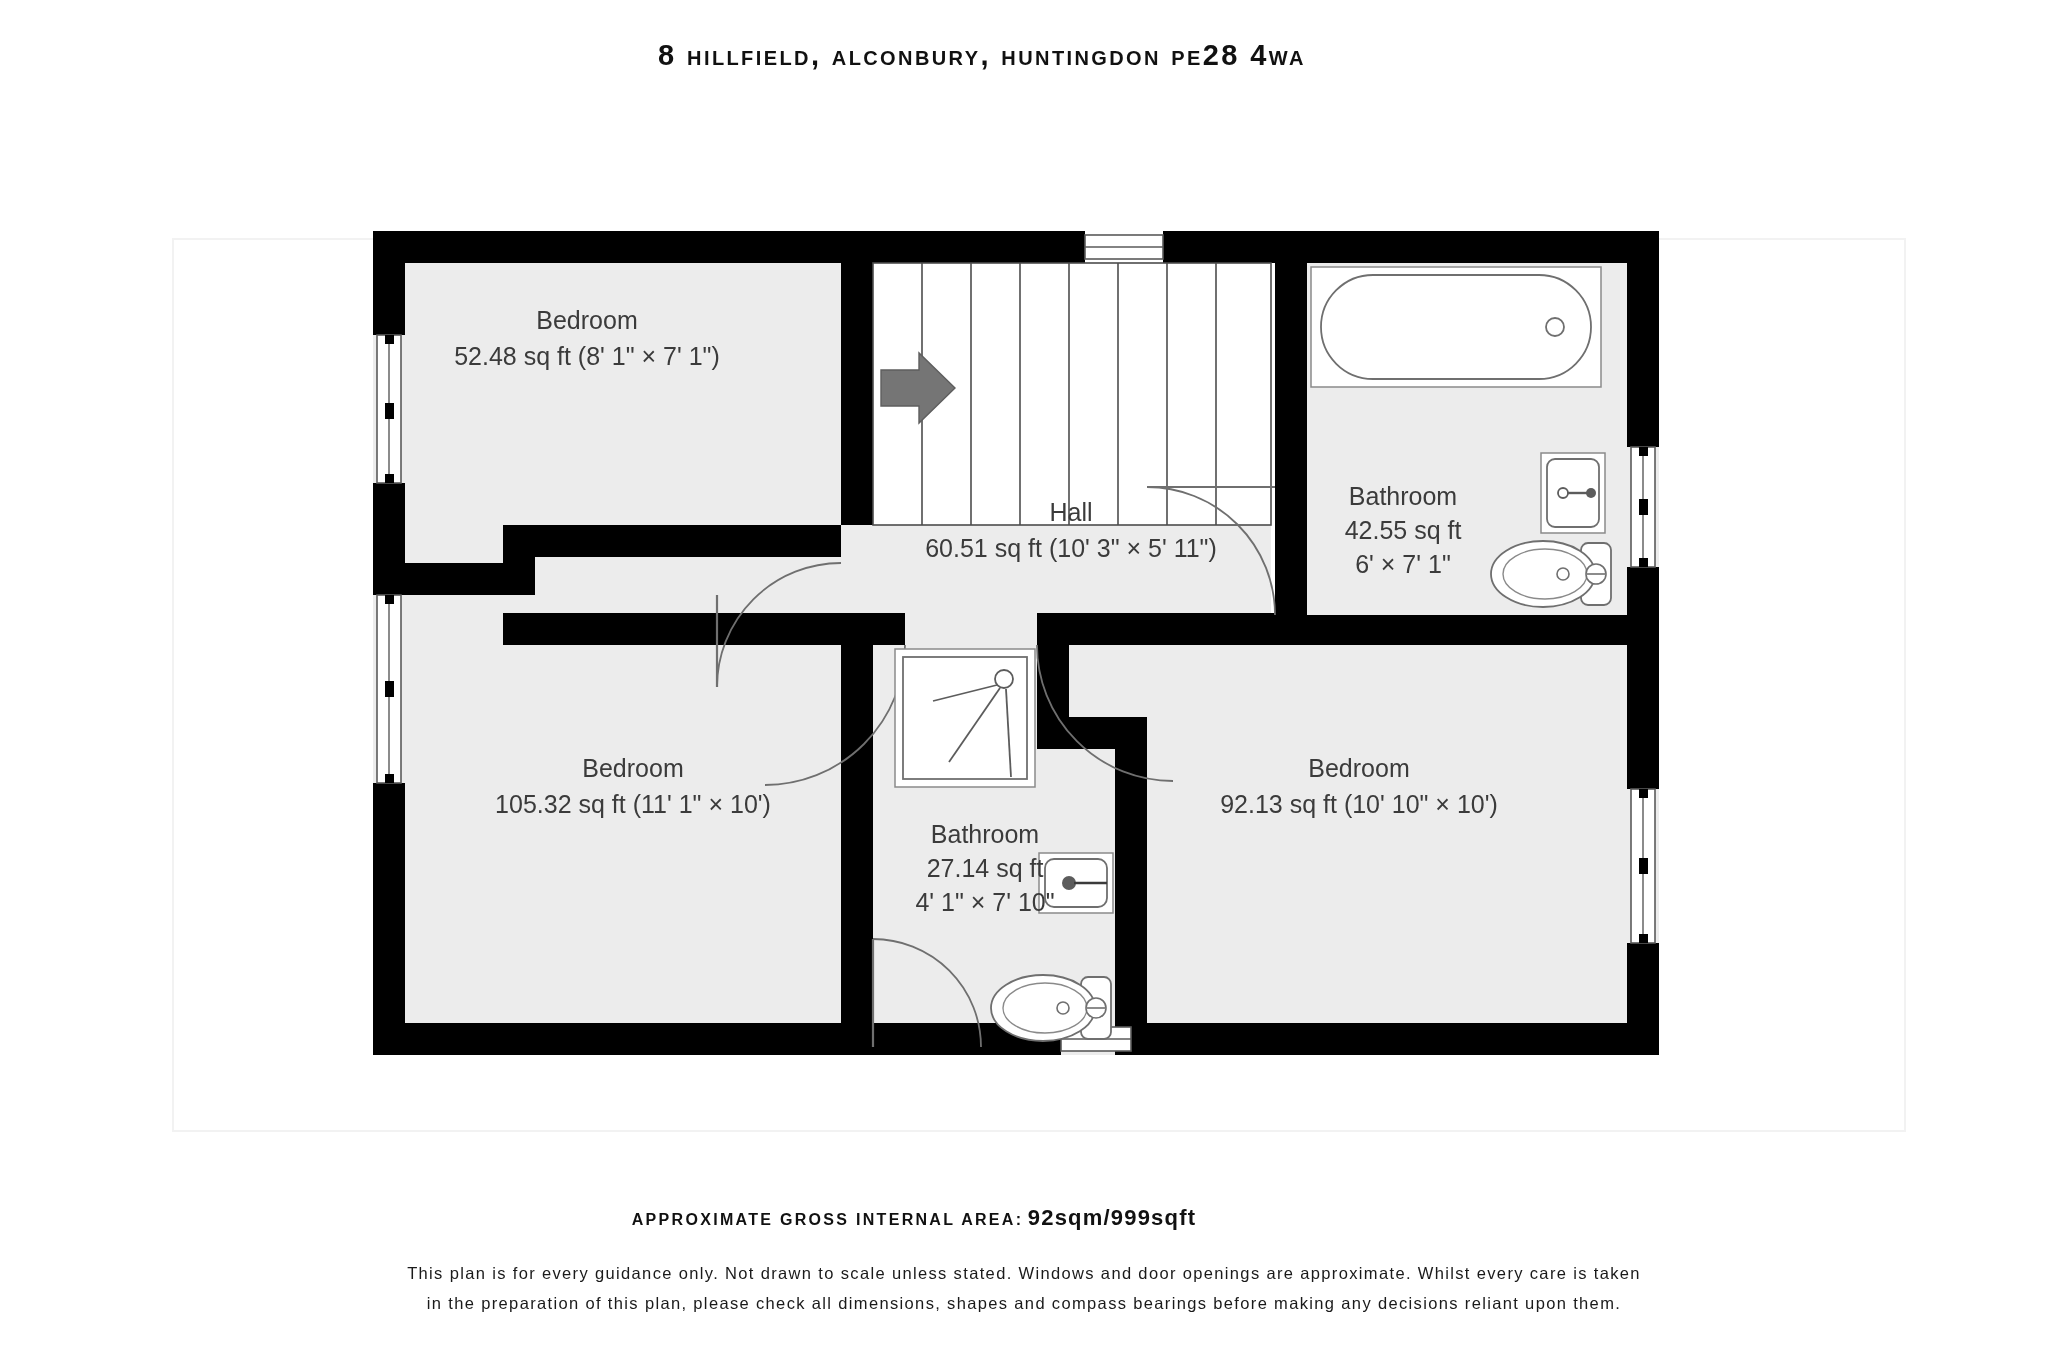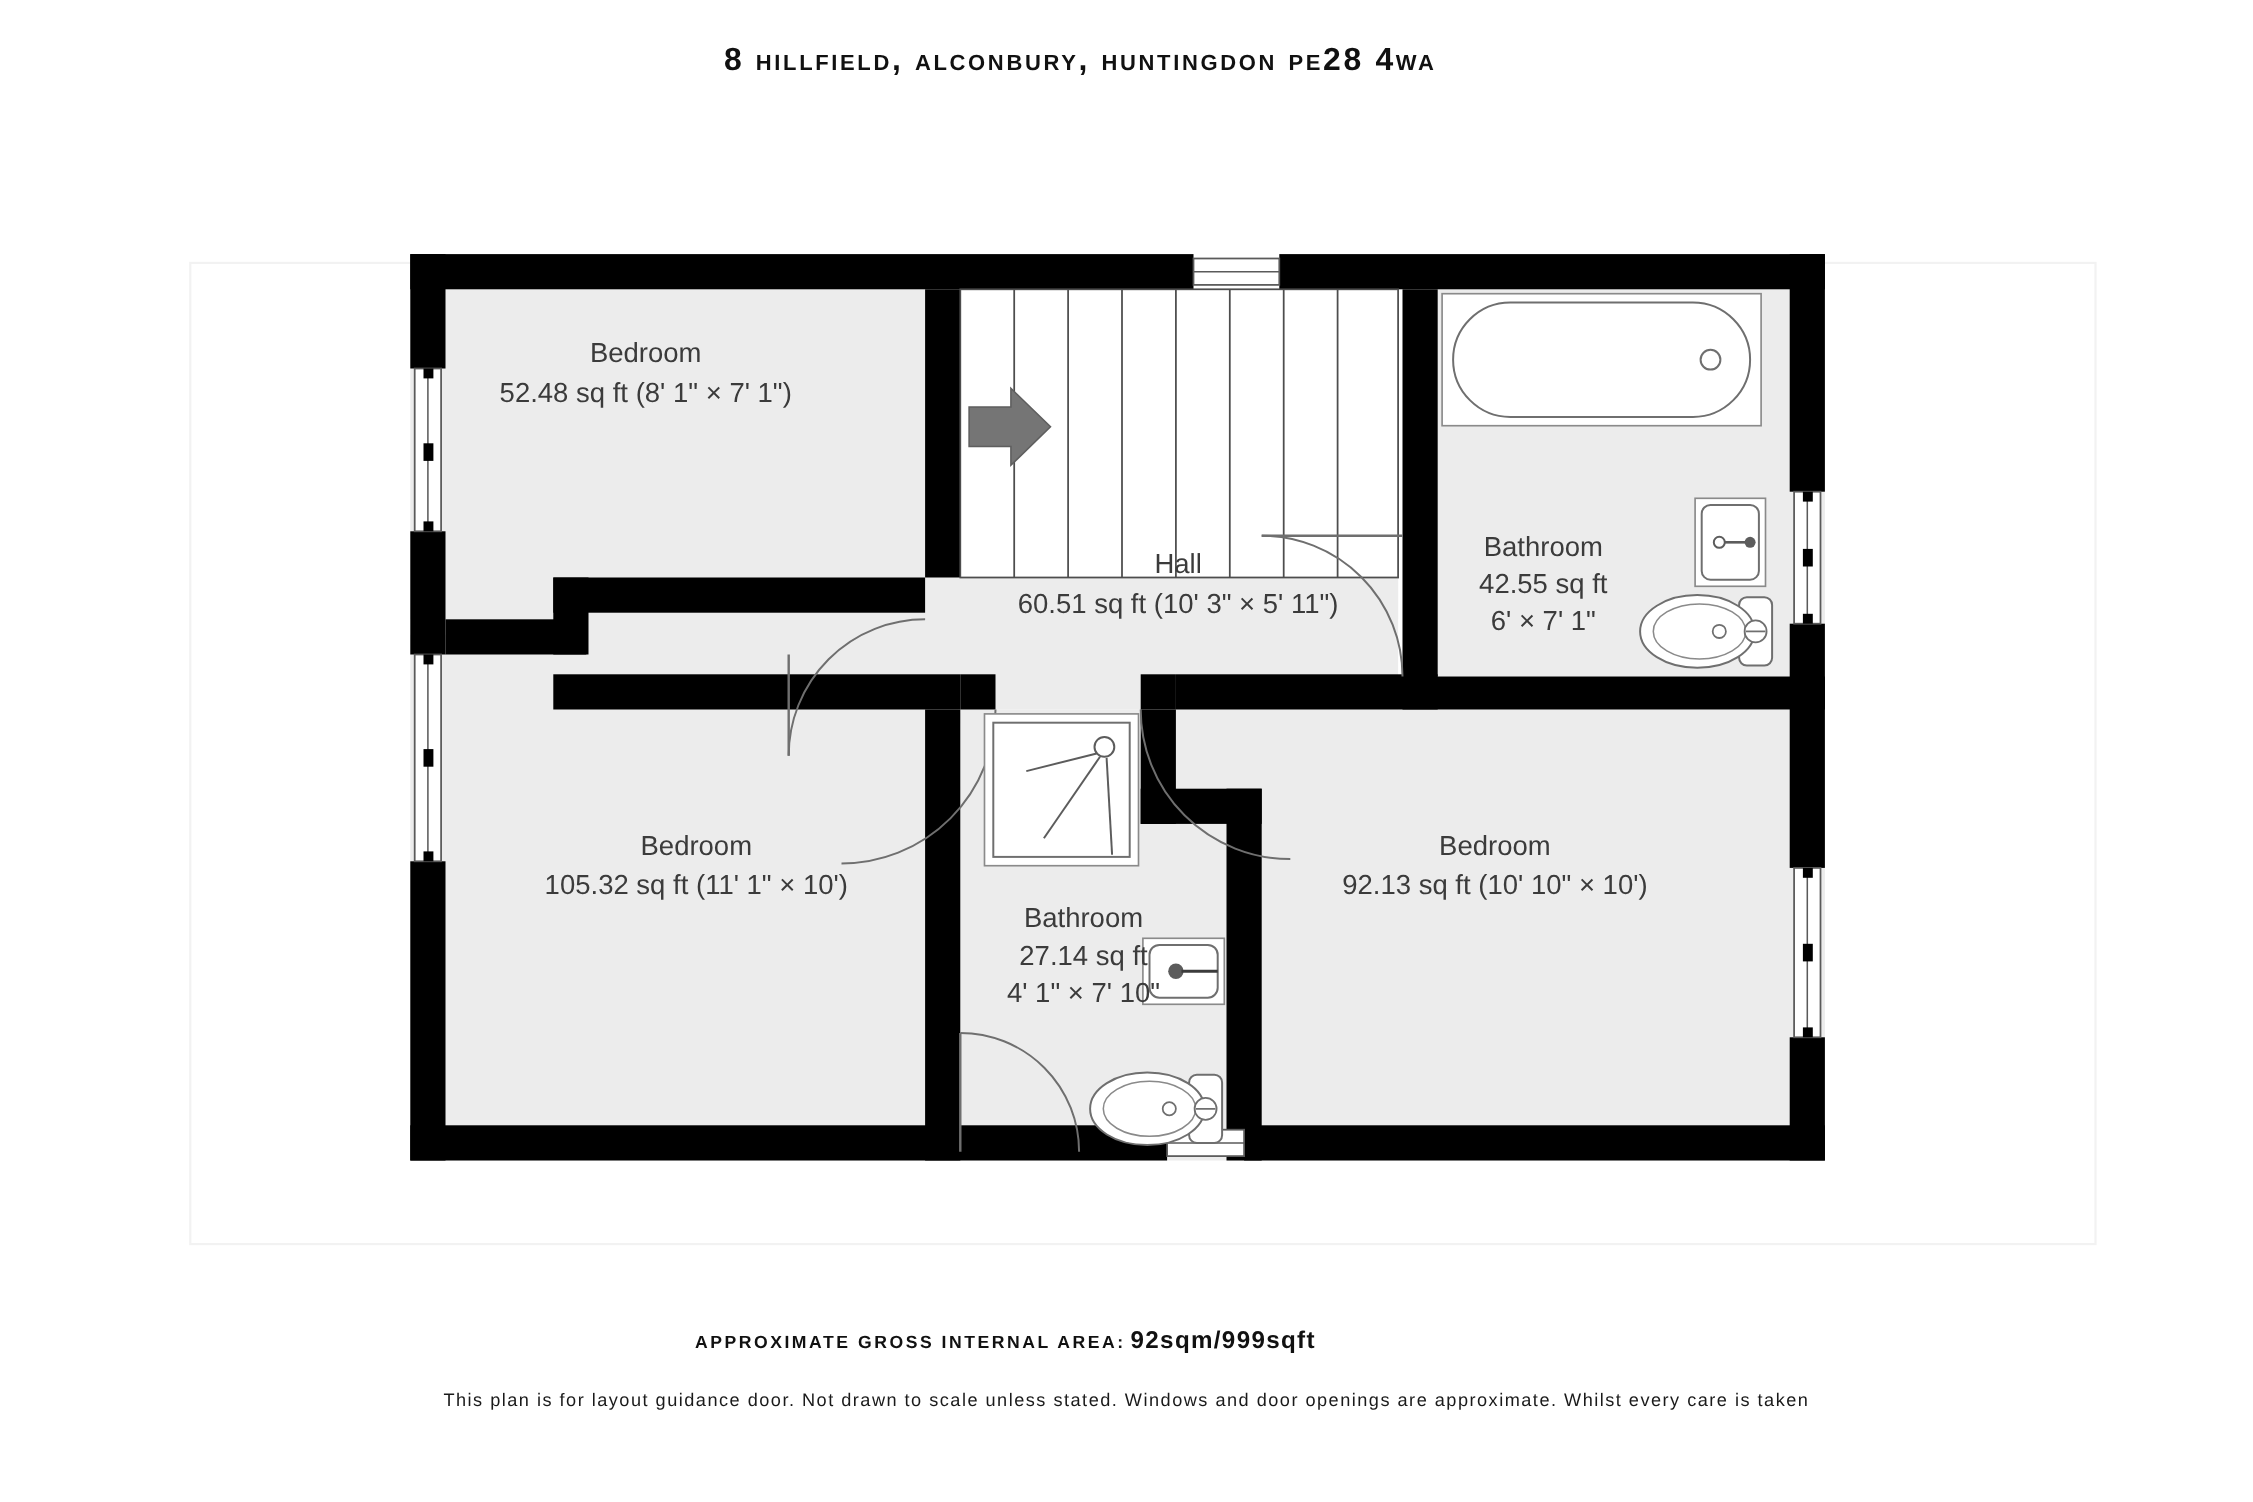--- a/index.html
+++ b/index.html
@@ -352,14 +352,15 @@
 
 </svg>
 </div>
 
 <div id="area-line">
   <span class="area-label">Approximate gross internal area:</span>
   <span class="area-value">92sqm/999sqft</span>
 </div>
 
 <div id="disclaimer">
-  <div>This plan is for layout guidance door. Not drawn to scale unless stated. Windows and door openings are approximate. Whilst every care is taken</div>
+  <div>This plan is for every guidance only. Not drawn to scale unless stated. Windows and door openings are approximate. Whilst every care is taken</div>
+  <div>in the preparation of this plan, please check all dimensions, shapes and compass bearings before making any decisions reliant upon them.</div>
 </div>
 
 </body></html>

